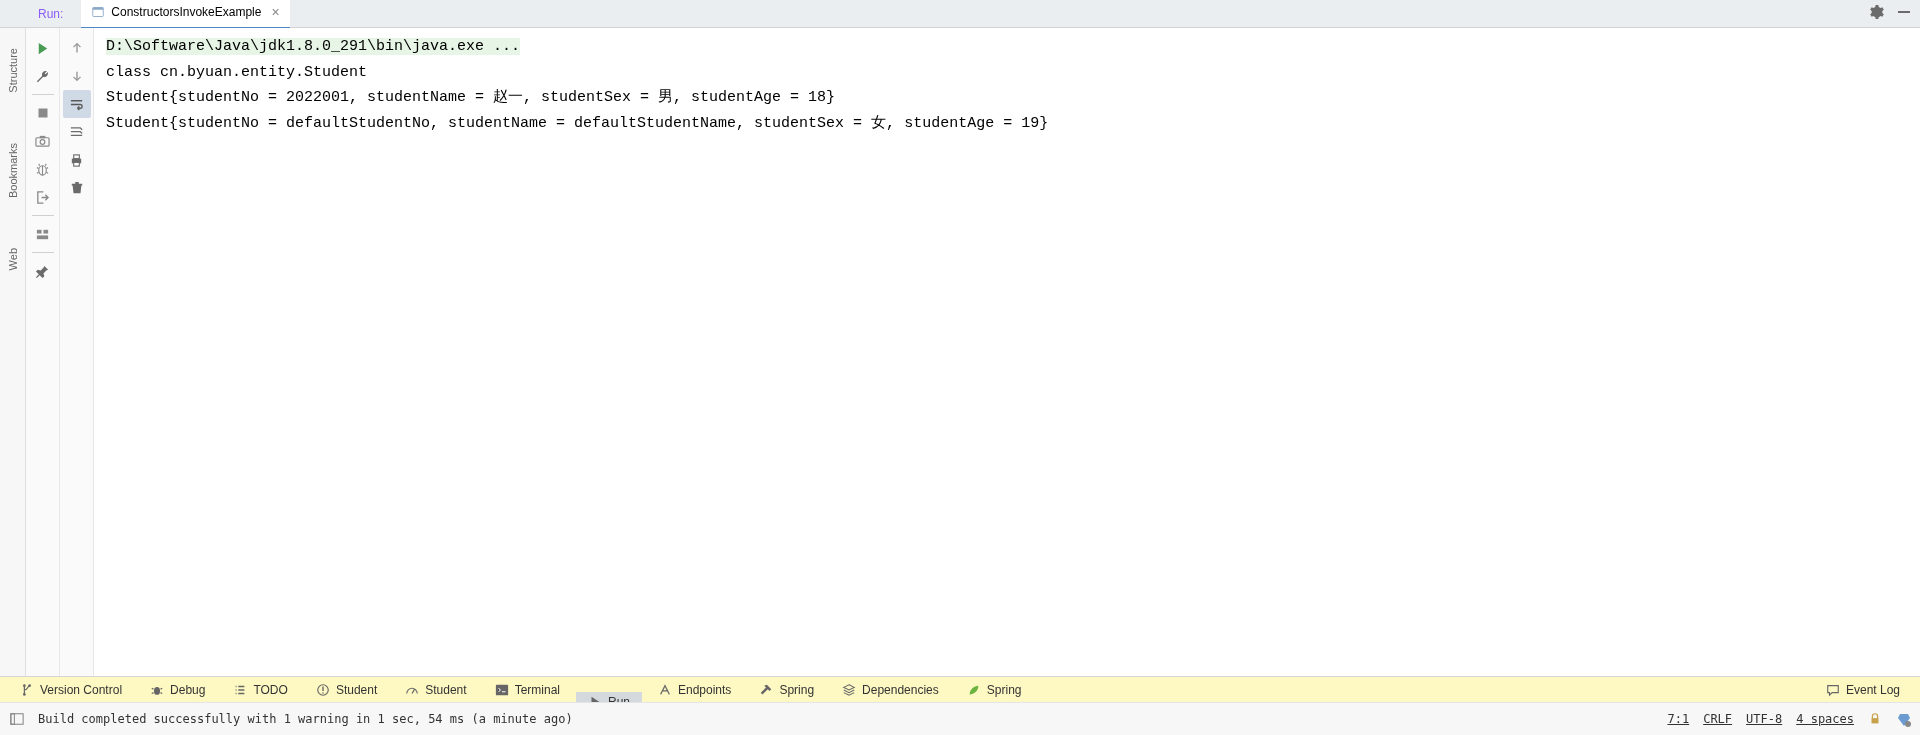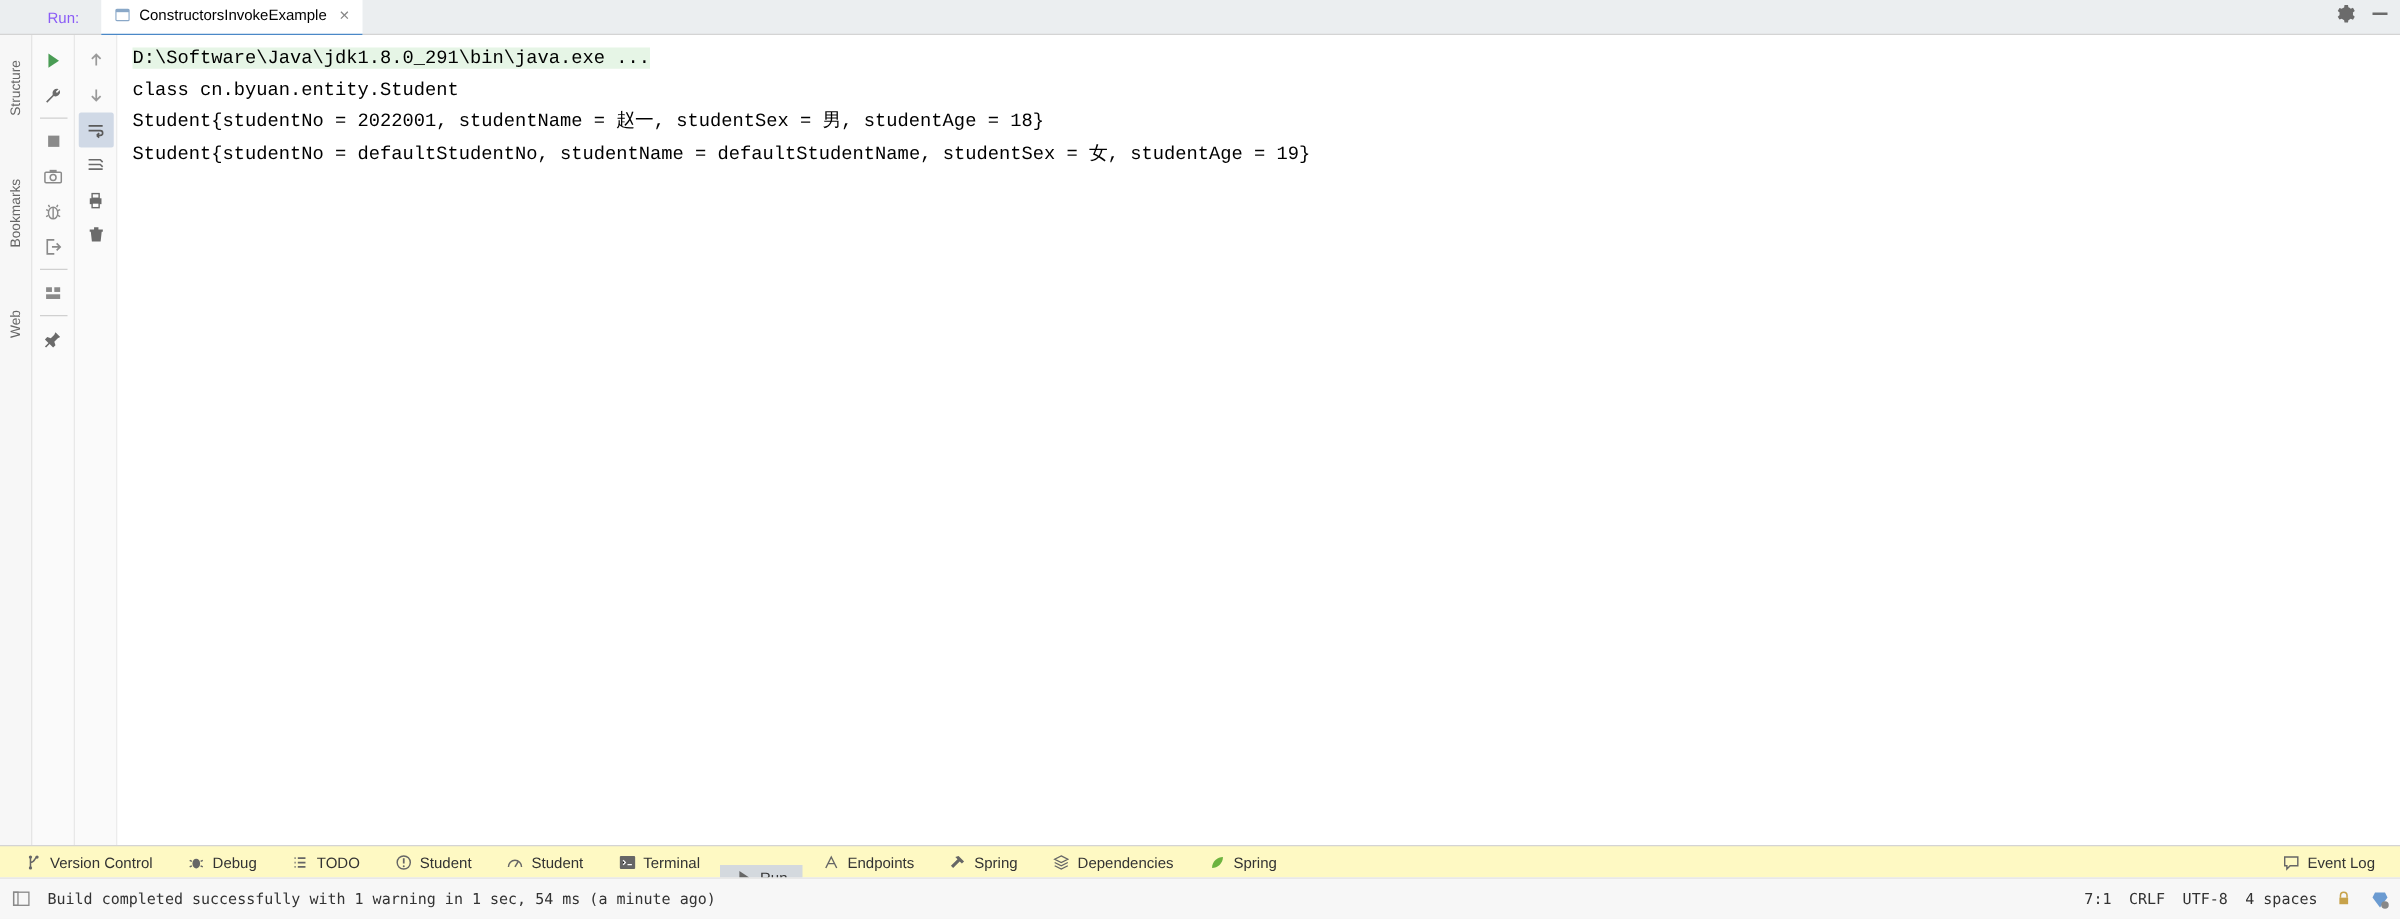--- a/index.html
+++ b/index.html
@@ -177,20 +177,21 @@
       font-family: "Consolas", monospace;
       color: #333;
       gap: 14px;
     }
     .status-right {
       margin-left: auto;
       display: flex;
       gap: 14px;
       align-items: center;
       font-family: "Consolas", monospace;
+      text-decoration: underline;
     }
     .sb-icon { width:14px;height:14px;display:inline-block; color:#888;}
   </style>
 </head>
 <body>
 
 <div class="top-bar">
   <span class="run-label">Run:</span>
   <div class="tab-item">
     <span class="tab-icon">

